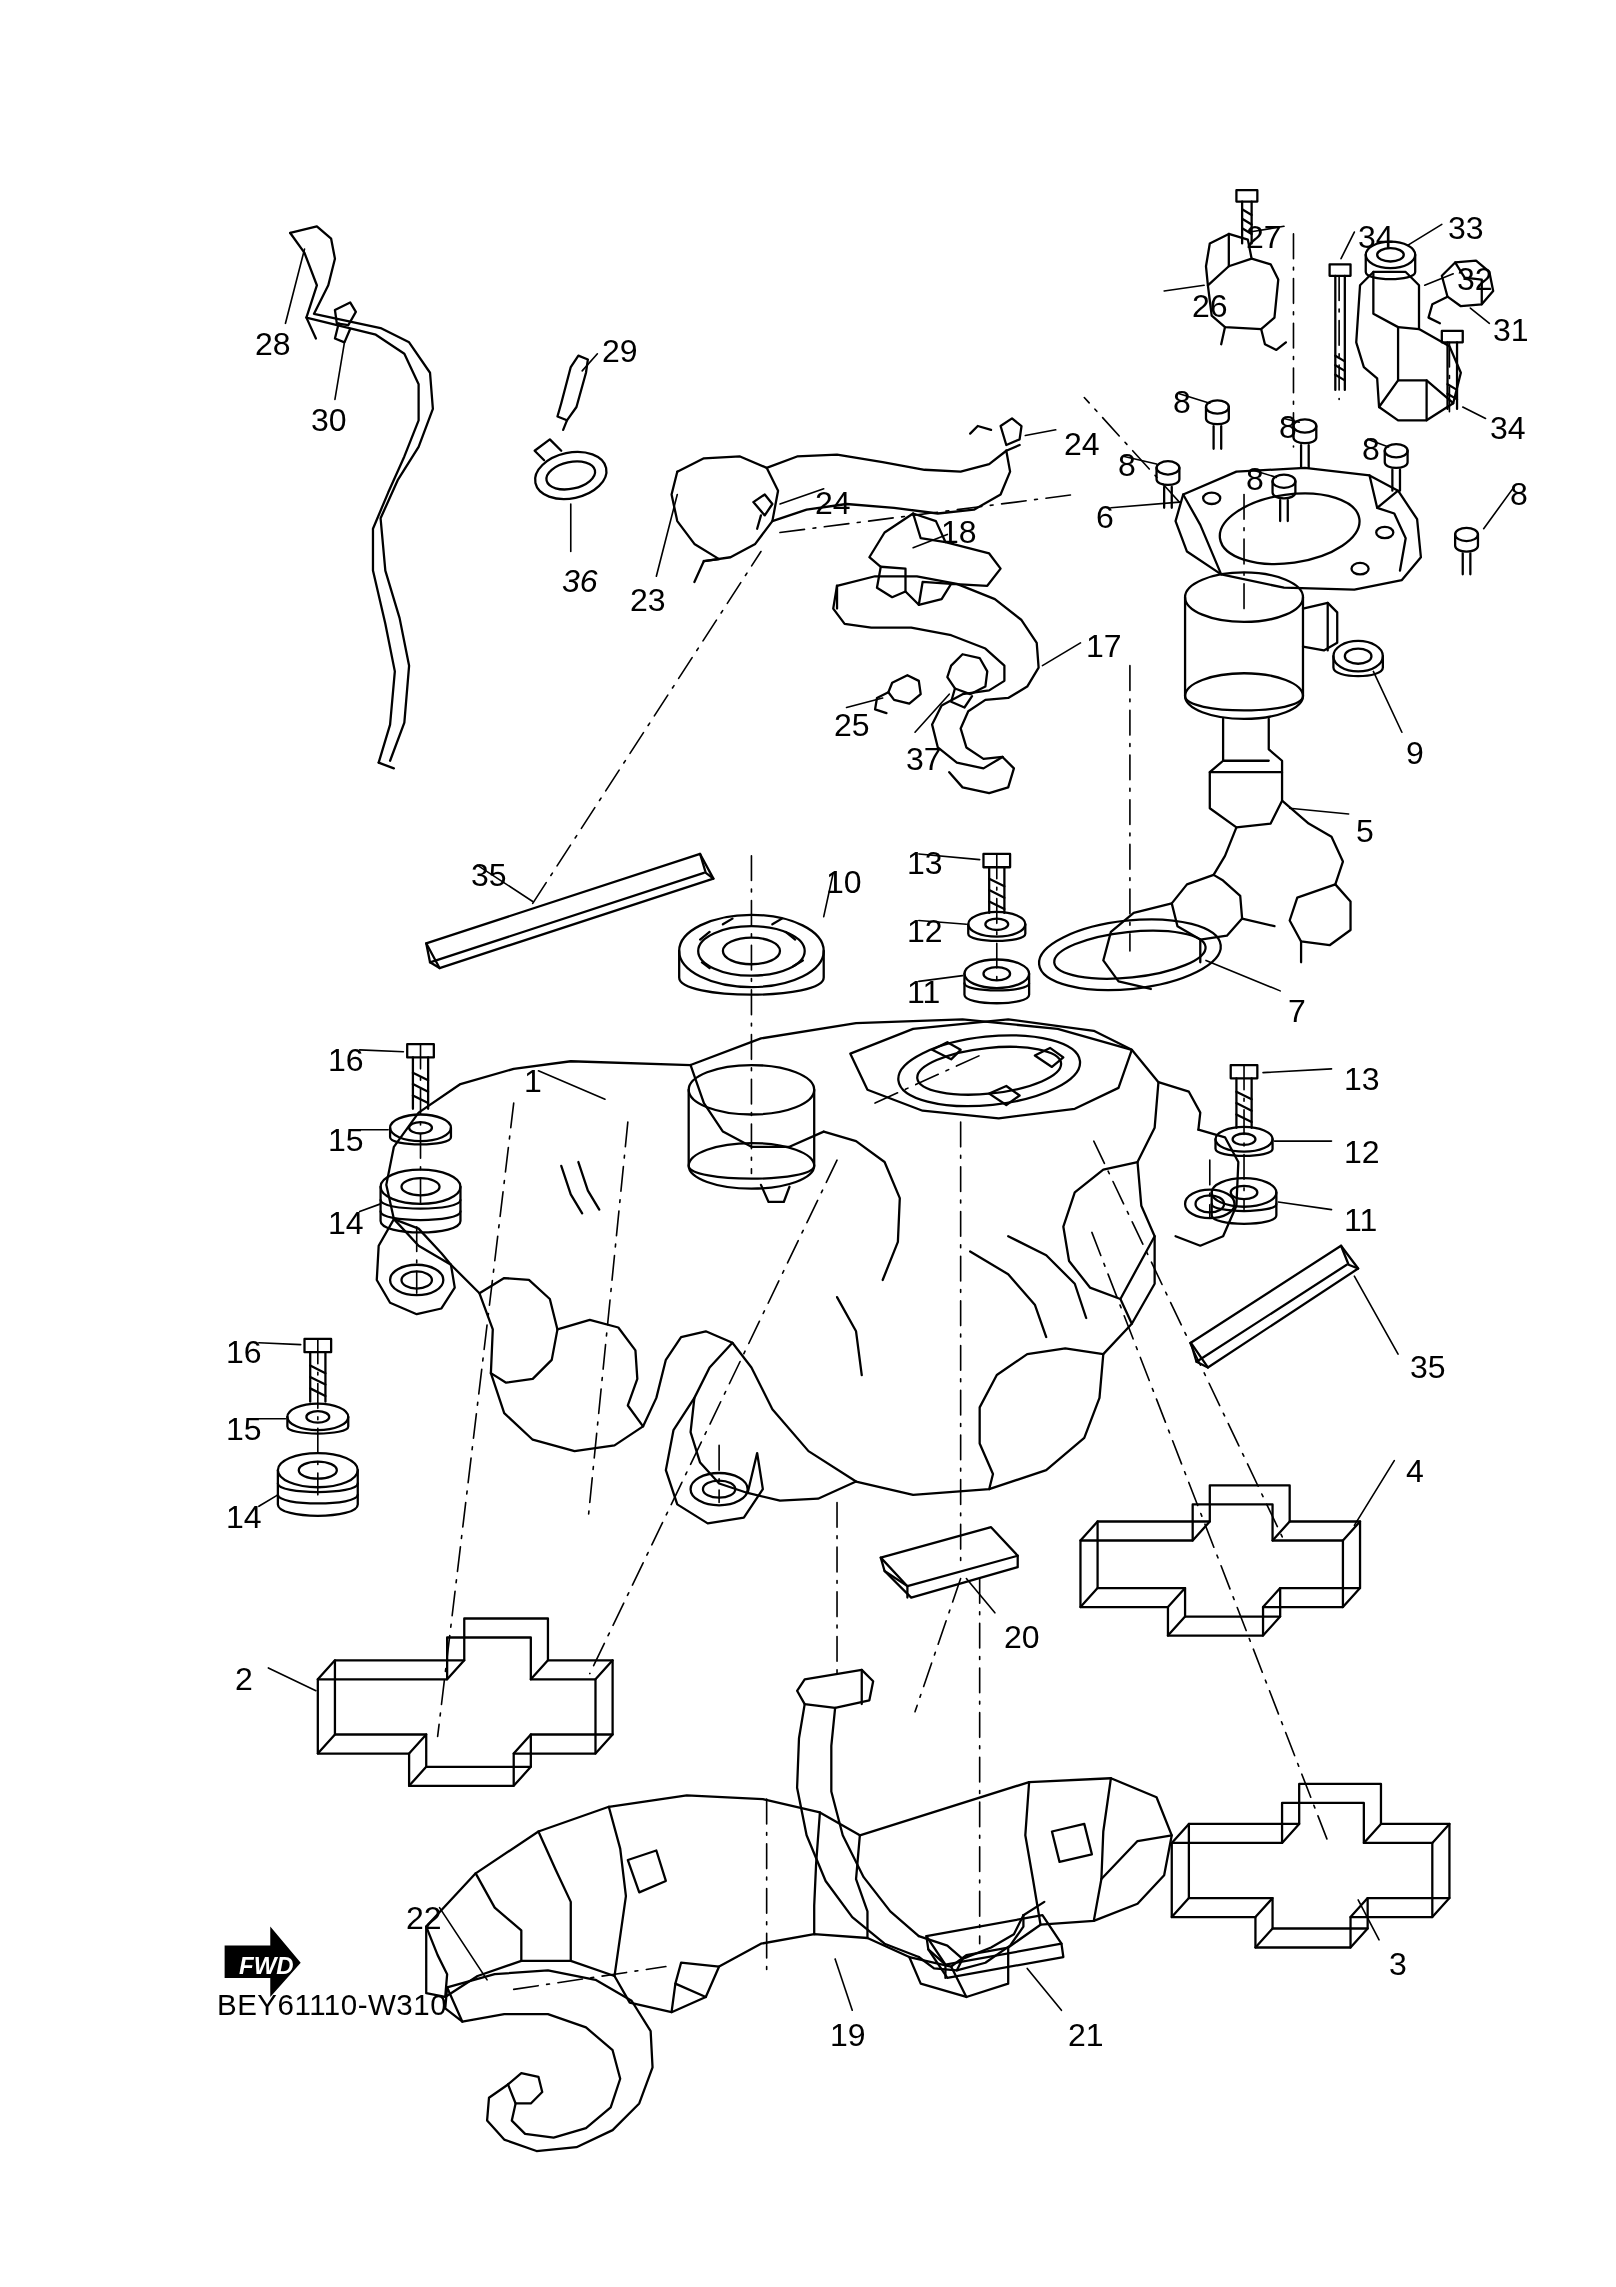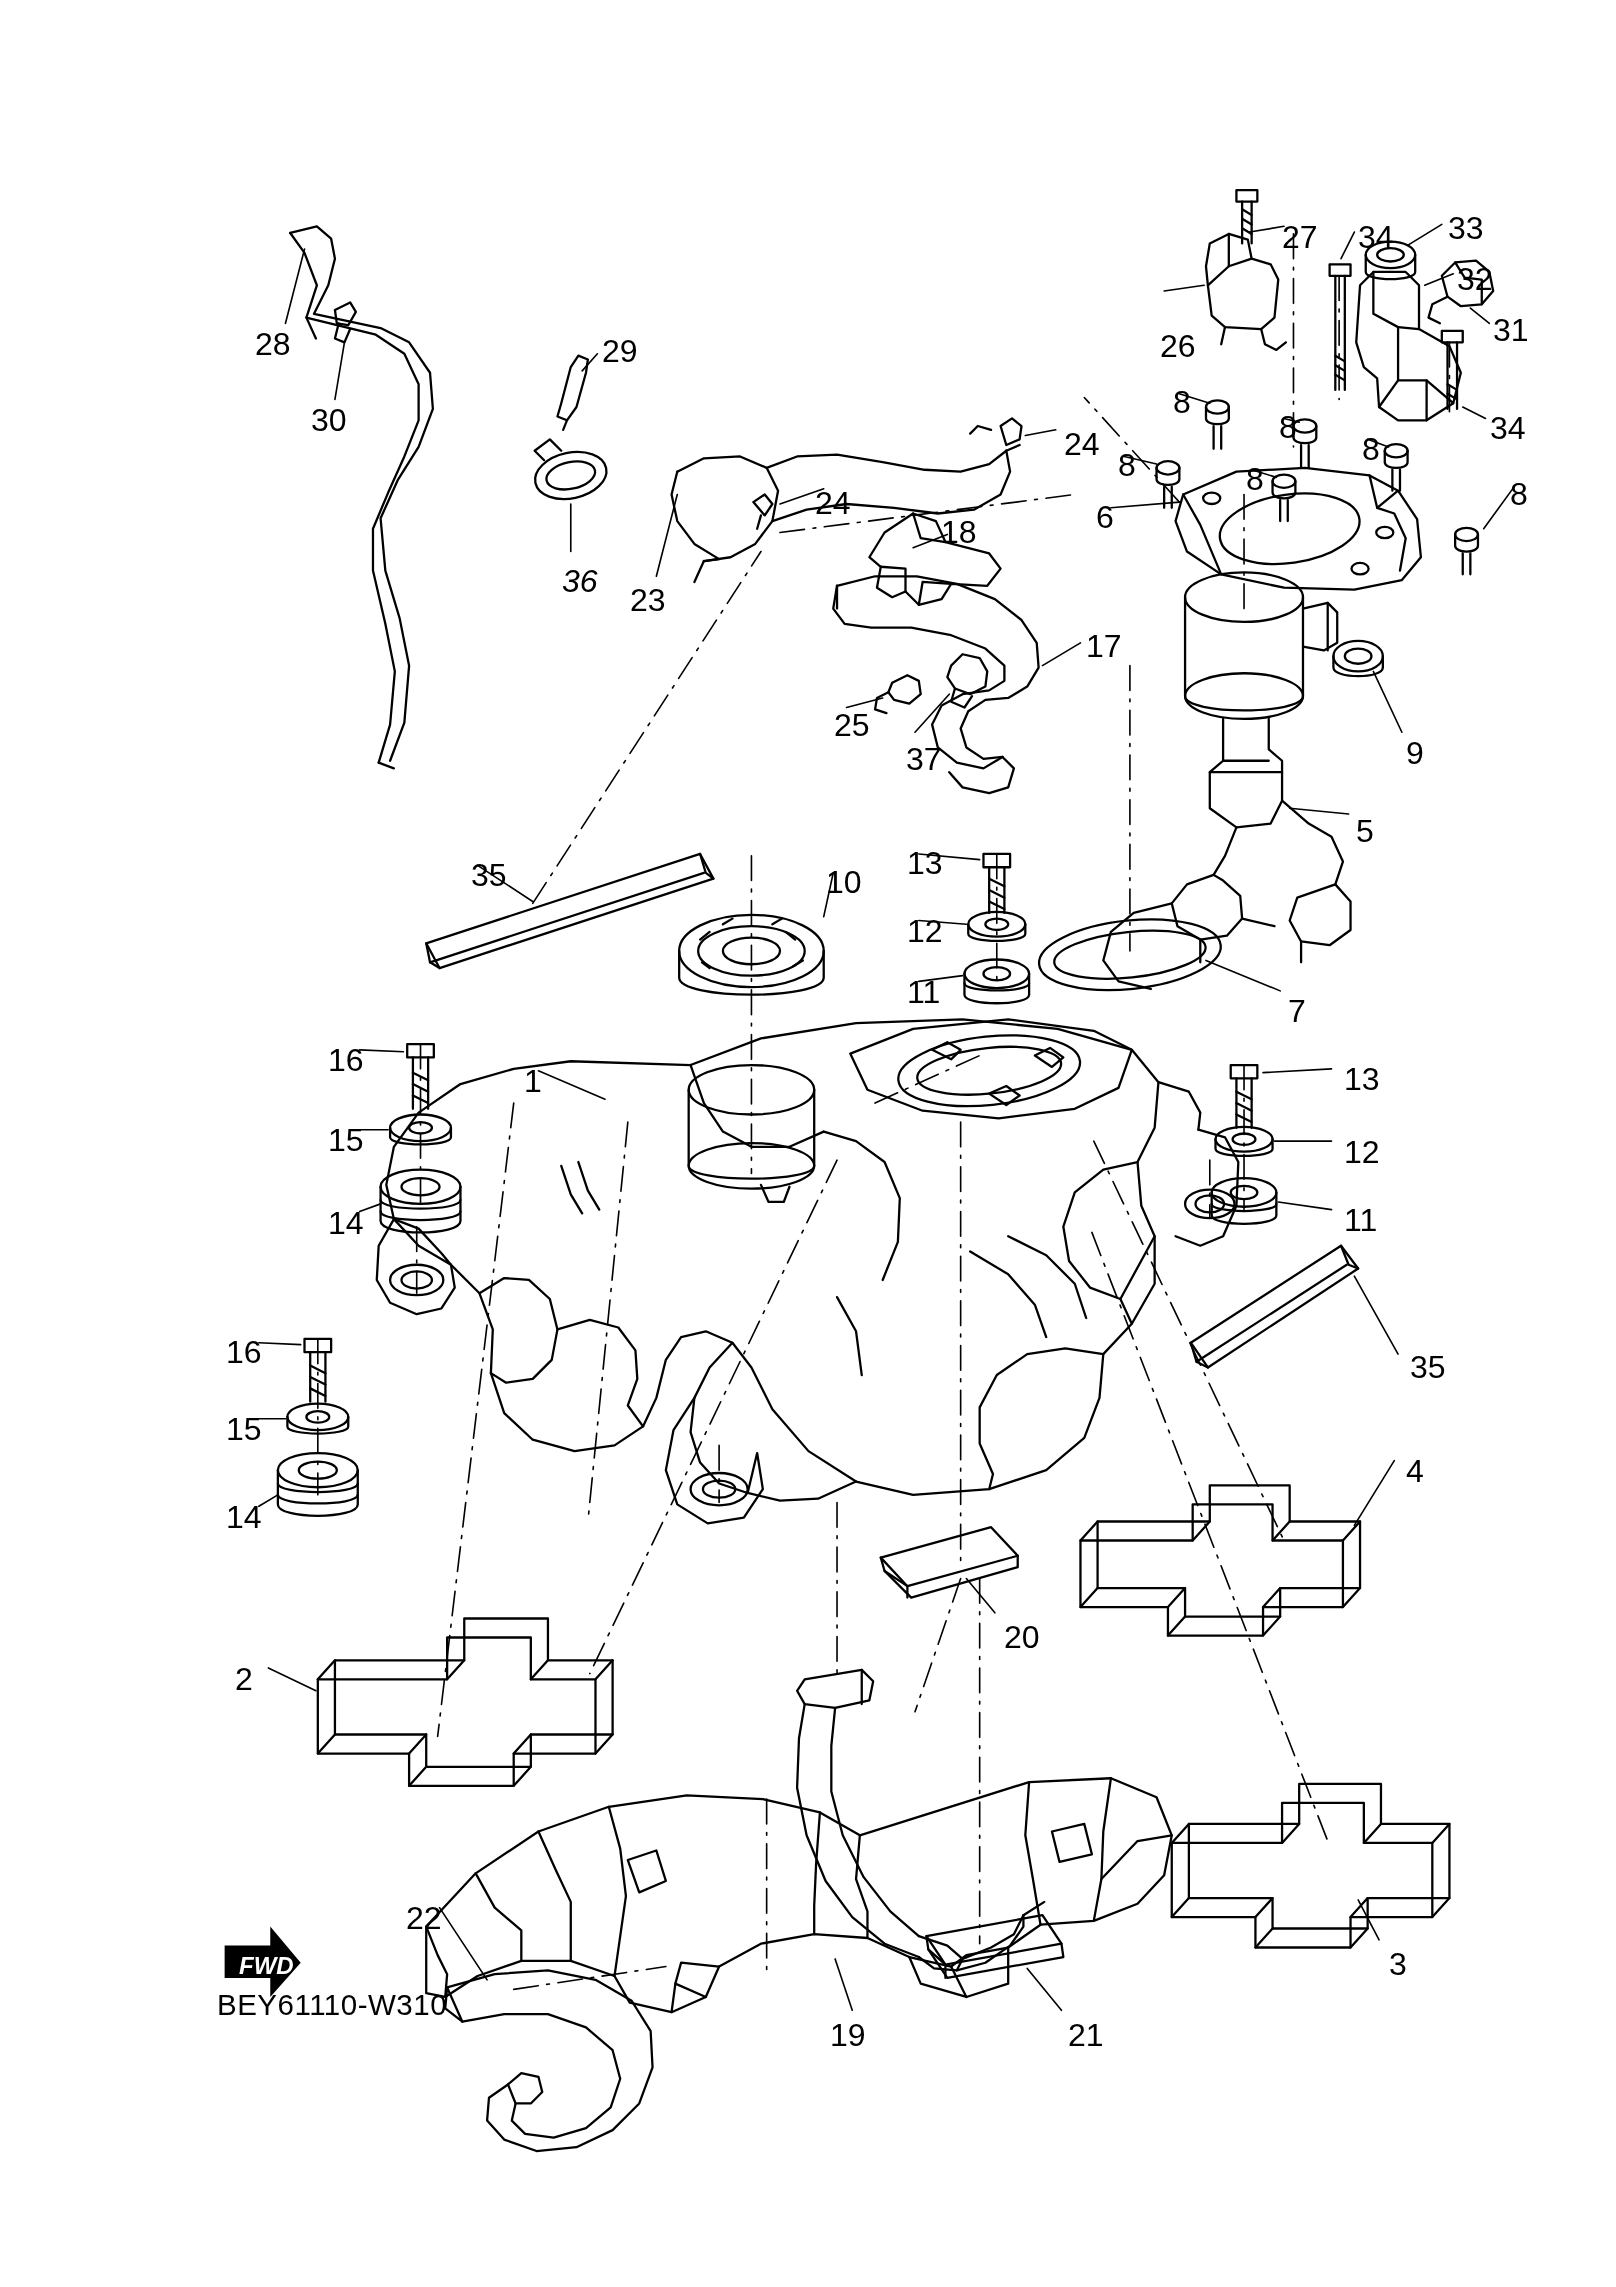--- a/index.html
+++ b/index.html
@@ -549,26 +549,26 @@
   <div class="callout" style="left:311px; top:404px;">30</div>
   <div class="callout" style="left:602px; top:335px;">29</div>
   <div class="callout" style="left:562px; top:565px;font-style:italic;">36</div>
   <div class="callout" style="left:630px; top:584px;">23</div>
   <div class="callout" style="left:815px; top:487px;">24</div>
   <div class="callout" style="left:1064px; top:428px;">24</div>
   <div class="callout" style="left:941px; top:516px;">18</div>
   <div class="callout" style="left:834px; top:709px;">25</div>
   <div class="callout" style="left:906px; top:743px;">37</div>
   <div class="callout" style="left:1086px; top:630px;">17</div>
-  <div class="callout" style="left:1282px; top:221px;text-align:center;">27</div>
+  <div class="callout" style="left:1246px; top:221px;text-align:center;">27</div>
   <div class="callout" style="left:1358px; top:221px;">34</div>
   <div class="callout" style="left:1448px; top:212px;text-align:right;">33</div>
   <div class="callout" style="left:1457px; top:263px;">32</div>
   <div class="callout" style="left:1493px; top:314px;">31</div>
-  <div class="callout" style="left:1160px; top:290px;margin-top:40px;">26</div>
+  <div class="callout" style="left:1192px; top:290px;">26</div>
   <div class="callout" style="left:1490px; top:412px;">34</div>
   <div class="callout" style="left:1173px; top:386px;">8</div>
   <div class="callout" style="left:1279px; top:411px;">8</div>
   <div class="callout" style="left:1118px; top:449px;">8</div>
   <div class="callout" style="left:1246px; top:463px;">8</div>
   <div class="callout" style="left:1362px; top:433px;">8</div>
   <div class="callout" style="left:1510px; top:478px;">8</div>
   <div class="callout" style="left:1096px; top:501px;">6</div>
   <div class="callout" style="left:1406px; top:737px;">9</div>
   <div class="callout" style="left:1356px; top:815px;">5</div>

